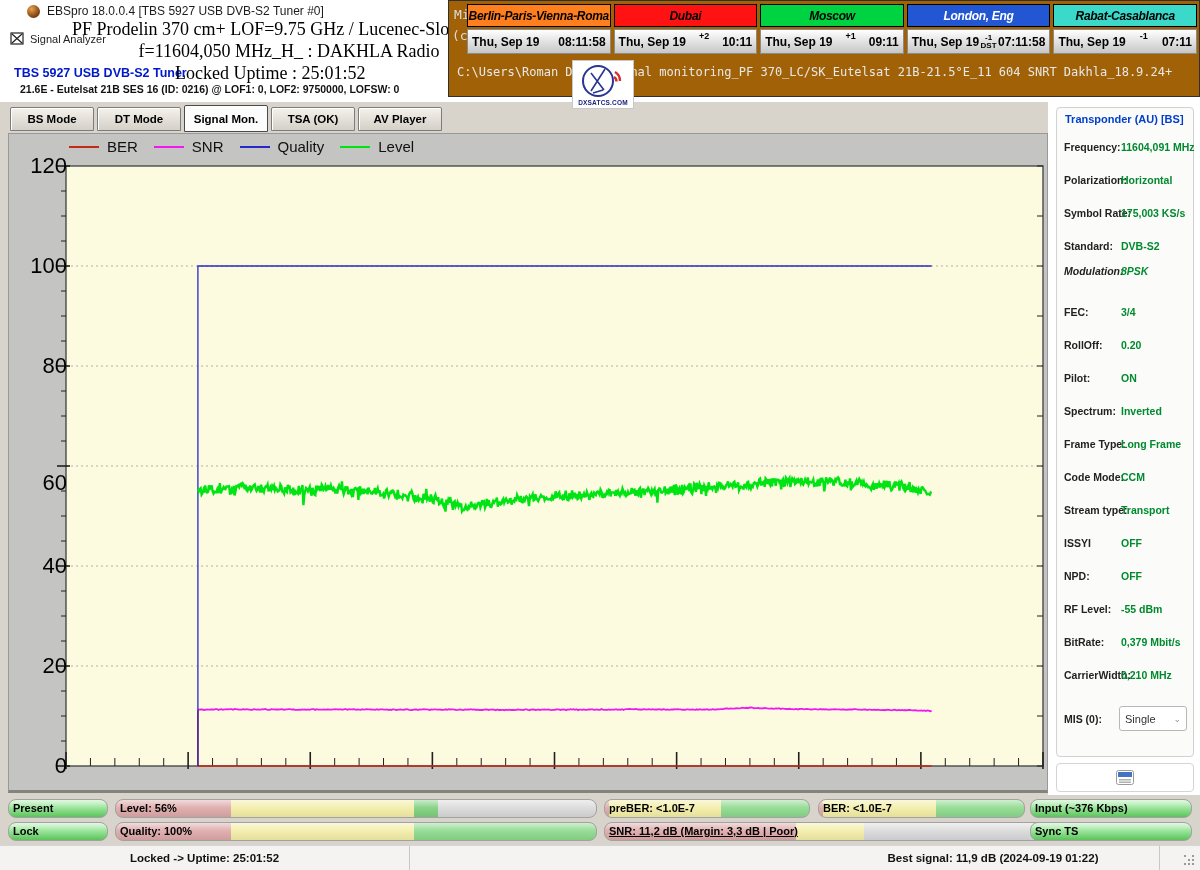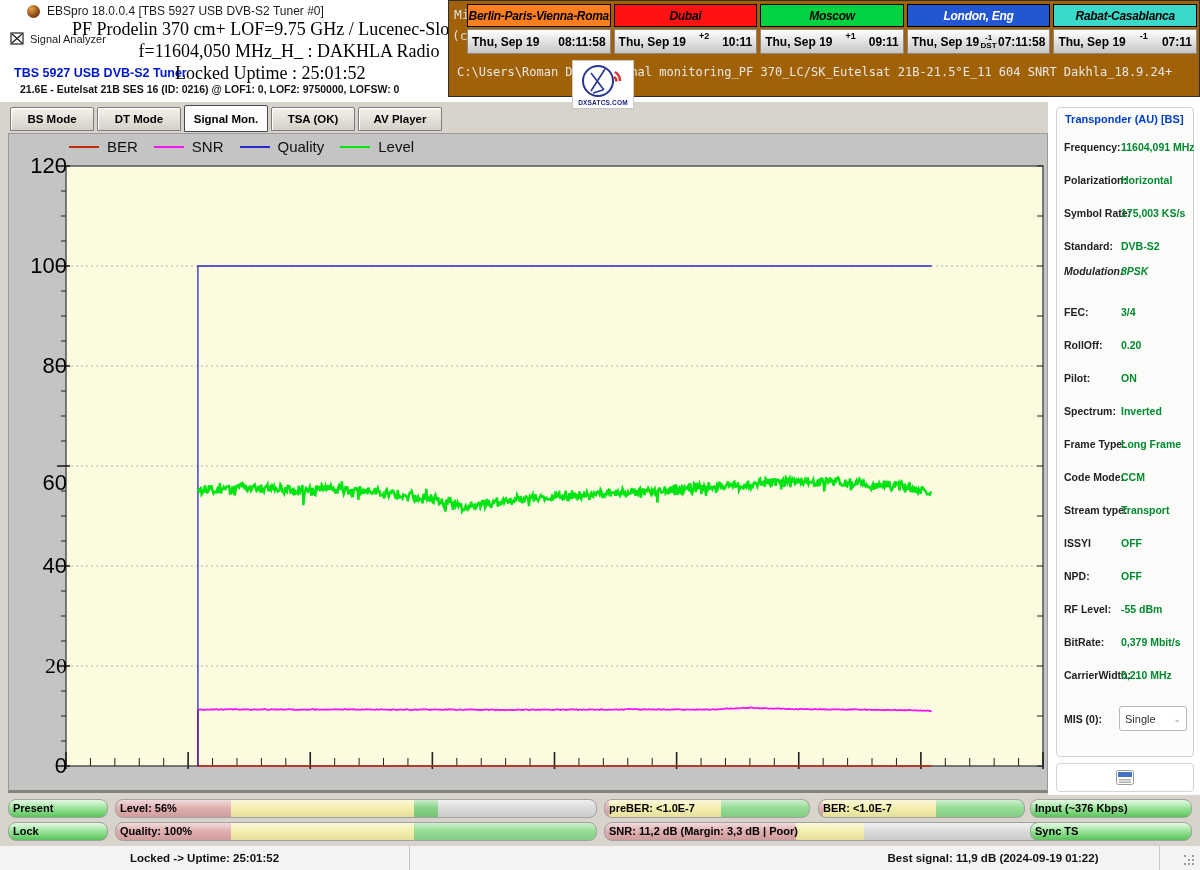--- a/index.html
+++ b/index.html
@@ -308,21 +308,21 @@
           <path d="M131.9 543.5L133.4 543.6L134.8 543.3L136.3 543.5L137.8 544.0L139.2 543.8L140.7 543.4L142.2 543.7L143.6 543.6L145.1 543.4L146.6 543.5L148.0 543.7L149.5 543.2L151.0 543.1L152.4 544.0L153.9 543.4L155.4 543.2L156.8 543.9L158.3 543.4L159.8 543.4L161.2 543.1L162.7 543.3L164.2 543.1L165.6 543.2L167.1 543.7L168.6 543.0L170.0 543.1L171.5 543.3L173.0 543.6L174.5 543.6L175.9 543.5L177.4 543.2L178.9 543.6L180.3 543.2L181.8 543.4L183.3 543.6L184.7 543.9L186.2 543.8L187.7 543.2L189.1 543.4L190.6 543.6L192.1 543.5L193.5 543.7L195.0 543.7L196.5 543.1L197.9 543.4L199.4 543.0L200.9 543.6L202.3 543.9L203.8 543.8L205.3 543.1L206.7 543.3L208.2 543.3L209.7 543.5L211.1 543.5L212.6 543.5L214.1 543.4L215.5 543.2L217.0 543.5L218.5 543.9L219.9 543.4L221.4 543.3L222.9 543.2L224.3 543.2L225.8 543.6L227.3 543.3L228.7 543.8L230.2 543.8L231.7 543.8L233.1 543.7L234.6 543.9L236.1 543.4L237.6 543.7L239.0 543.5L240.5 543.8L242.0 543.4L243.4 543.8L244.9 543.3L246.4 543.2L247.8 543.1L249.3 543.9L250.8 543.2L252.2 543.6L253.7 543.6L255.2 543.6L256.6 543.7L258.1 543.5L259.6 543.6L261.0 543.4L262.5 543.5L264.0 543.6L265.4 543.6L266.9 543.3L268.4 543.4L269.8 543.2L271.3 543.3L272.8 543.5L274.2 543.1L275.7 543.6L277.2 543.7L278.6 543.2L280.1 543.1L281.6 543.8L283.0 543.2L284.5 543.4L286.0 543.4L287.4 543.2L288.9 543.4L290.4 543.9L291.8 543.4L293.3 543.7L294.8 543.8L296.2 543.2L297.7 543.6L299.2 543.4L300.7 543.1L302.1 543.3L303.6 543.4L305.1 543.5L306.5 543.7L308.0 543.6L309.5 543.8L310.9 543.2L312.4 543.9L313.9 543.4L315.3 543.4L316.8 543.3L318.3 543.7L319.7 543.7L321.2 543.4L322.7 544.0L324.1 543.7L325.6 544.0L327.1 543.1L328.5 543.5L330.0 544.0L331.5 543.9L332.9 543.6L334.4 543.3L335.9 543.6L337.3 543.8L338.8 543.5L340.3 543.1L341.7 543.4L343.2 543.8L344.7 544.1L346.1 544.0L347.6 543.6L349.1 543.5L350.5 543.4L352.0 544.0L353.5 543.5L354.9 543.7L356.4 543.3L357.9 543.1L359.4 543.4L360.8 543.3L362.3 543.6L363.8 544.1L365.2 543.4L366.7 543.7L368.2 543.4L369.6 543.4L371.1 543.6L372.6 543.6L374.0 543.5L375.5 543.8L377.0 543.8L378.4 543.6L379.9 543.3L381.4 543.8L382.8 543.2L384.3 543.5L385.8 543.3L387.2 543.3L388.7 543.7L390.2 544.1L391.6 543.9L393.1 543.6L394.6 543.4L396.0 543.9L397.5 544.1L399.0 543.5L400.4 543.6L401.9 543.3L403.4 543.6L404.8 543.1L406.3 543.6L407.8 543.4L409.2 543.7L410.7 544.0L412.2 543.7L413.6 544.2L415.1 544.0L416.6 544.0L418.0 543.6L419.5 543.5L421.0 543.5L422.5 544.0L423.9 543.7L425.4 543.7L426.9 543.4L428.3 543.8L429.8 544.2L431.3 543.5L432.7 544.0L434.2 544.0L435.7 543.8L437.1 543.8L438.6 544.2L440.1 543.6L441.5 544.0L443.0 543.6L444.5 543.8L445.9 544.0L447.4 543.9L448.9 544.1L450.3 543.8L451.8 543.5L453.3 543.6L454.7 543.8L456.2 543.8L457.7 544.1L459.1 543.3L460.6 543.4L462.1 543.9L463.5 544.2L465.0 543.6L466.5 543.5L467.9 543.5L469.4 544.0L470.9 543.9L472.3 543.4L473.8 544.0L475.3 543.6L476.7 543.6L478.2 543.5L479.7 543.7L481.1 543.6L482.6 543.5L484.1 543.9L485.6 544.1L487.0 543.9L488.5 543.9L490.0 543.5L491.4 543.4L492.9 543.4L494.4 544.0L495.8 543.7L497.3 543.4L498.8 543.7L500.2 544.2L501.7 543.5L503.2 543.6L504.6 543.2L506.1 543.6L507.6 543.2L509.0 543.8L510.5 543.2L512.0 544.2L513.4 543.6L514.9 543.7L516.4 543.9L517.8 543.4L519.3 543.8L520.8 543.9L522.2 543.5L523.7 543.5L525.2 543.3L526.6 543.4L528.1 543.9L529.6 543.6L531.0 543.5L532.5 543.9L534.0 543.8L535.4 543.1L536.9 543.7L538.4 543.8L539.8 543.8L541.3 543.8L542.8 543.4L544.2 543.8L545.7 543.6L547.2 543.6L548.7 543.6L550.1 543.2L551.6 543.8L553.1 543.4L554.5 543.8L556.0 543.2L557.5 544.0L558.9 543.3L560.4 543.2L561.9 543.2L563.3 543.0L564.8 543.2L566.3 543.2L567.7 543.4L569.2 543.0L570.7 543.2L572.1 543.5L573.6 543.4L575.1 543.7L576.5 543.3L578.0 543.2L579.5 543.4L580.9 543.6L582.4 543.2L583.9 543.3L585.3 543.6L586.8 543.2L588.3 543.7L589.7 543.5L591.2 543.5L592.7 543.1L594.1 543.4L595.6 543.7L597.1 543.1L598.5 543.4L600.0 543.9L601.5 543.5L602.9 543.9L604.4 543.7L605.9 543.3L607.4 543.5L608.8 543.1L610.3 543.4L611.8 543.1L613.2 543.3L614.7 543.4L616.2 543.9L617.6 543.7L619.1 543.8L620.6 543.4L622.0 543.4L623.5 543.7L625.0 543.6L626.4 543.5L627.9 543.7L629.4 543.8L630.8 543.3L632.3 543.8L633.8 543.2L635.2 543.6L636.7 543.7L638.2 543.5L639.6 543.5L641.1 543.1L642.6 543.9L644.0 543.6L645.5 543.5L647.0 543.2L648.4 543.6L649.9 543.5L651.4 543.1L652.8 543.4L654.3 543.2L655.8 543.1L657.2 543.2L658.7 542.7L660.2 542.5L661.6 542.5L663.1 542.9L664.6 542.5L666.0 542.7L667.5 542.7L669.0 542.5L670.5 542.2L671.9 542.3L673.4 542.3L674.9 542.1L676.3 541.7L677.8 541.9L679.3 542.1L680.7 541.8L682.2 542.3L683.7 541.5L685.1 541.4L686.6 541.6L688.1 542.3L689.5 542.1L691.0 542.1L692.5 542.0L693.9 542.5L695.4 542.1L696.9 542.6L698.3 542.0L699.8 542.1L701.3 542.4L702.7 542.6L704.2 542.7L705.7 542.5L707.1 542.9L708.6 542.6L710.1 542.5L711.5 542.7L713.0 542.2L714.5 543.0L715.9 542.7L717.4 542.7L718.9 542.8L720.3 543.0L721.8 543.2L723.3 542.8L724.7 543.1L726.2 543.2L727.7 543.3L729.1 543.1L730.6 542.9L732.1 543.6L733.6 543.0L735.0 542.9L736.5 542.9L738.0 543.3L739.4 543.1L740.9 542.9L742.4 543.1L743.8 543.3L745.3 543.5L746.8 543.4L748.2 543.2L749.7 543.1L751.2 543.4L752.6 543.6L754.1 542.9L755.6 543.5L757.0 543.2L758.5 543.5L760.0 543.2L761.4 543.7L762.9 543.6L764.4 543.5L765.8 543.3L767.3 543.4L768.8 543.2L770.2 543.3L771.7 543.3L773.2 543.3L774.6 543.6L776.1 543.5L777.6 543.5L779.0 543.6L780.5 543.8L782.0 543.5L783.4 543.5L784.9 543.5L786.4 543.5L787.8 543.2L789.3 543.2L790.8 543.3L792.2 543.7L793.7 543.7L795.2 543.8L796.7 543.6L798.1 543.5L799.6 543.4L801.1 544.0L802.5 543.6L804.0 543.6L805.5 543.8L806.9 543.8L808.4 543.6L809.9 544.1L811.3 543.7L812.8 543.9L814.3 544.1L815.7 544.1L817.2 543.9L818.7 544.2L820.1 543.8L821.6 543.7L823.1 543.8L824.5 544.2L826.0 544.3L827.5 543.9L828.9 543.6L830.4 544.3L831.9 544.1L833.3 543.9L834.8 544.3L836.3 543.9L837.7 544.3L839.2 544.0L840.7 544.3L842.1 544.0L843.6 544.0L845.1 544.2L846.5 544.3L848.0 544.4L849.5 544.2L850.9 544.6L852.4 544.7L853.9 544.7L855.3 544.5L856.8 544.9L858.3 544.4L859.8 545.0L861.2 544.5L862.7 544.7L864.2 545.2L865.6 544.8" fill="none" stroke="#f018f0" stroke-width="1.8"></path>
           <path d="M131.9 600.0L131.9 100.0L865.6 100.0" fill="none" stroke="#2828c8" stroke-width="1.3"></path>
           <path d="M131.9 322.9L132.8 325.3L133.7 323.2L134.6 322.3L135.6 328.5L136.5 327.0L137.4 323.9L138.3 326.5L139.2 319.4L140.1 324.8L141.1 326.5L142.0 326.0L142.9 319.3L143.8 322.9L144.7 322.2L145.7 319.4L146.6 325.5L147.5 327.5L148.4 325.7L149.3 326.2L150.2 326.3L151.2 323.5L152.1 327.1L153.0 322.9L153.9 317.2L154.8 327.5L155.7 324.7L156.7 322.7L157.6 321.1L158.5 323.0L159.4 323.1L160.3 320.6L161.2 320.4L162.2 320.6L163.1 320.2L164.0 327.6L164.9 327.4L165.8 323.4L166.7 325.2L167.7 319.9L168.6 329.4L169.5 325.4L170.4 320.0L171.3 320.3L172.2 319.3L173.2 321.2L174.1 318.5L175.0 317.7L175.9 319.7L176.8 317.5L177.8 319.0L178.7 323.2L179.6 318.7L180.5 324.1L181.4 325.0L182.3 320.8L183.3 324.4L184.2 319.4L185.1 324.7L186.0 323.3L186.9 320.5L187.8 319.4L188.8 318.5L189.7 322.8L190.6 325.0L191.5 323.8L192.4 319.9L193.3 323.5L194.3 326.3L195.2 318.7L196.1 326.3L197.0 323.9L197.9 325.9L198.8 321.8L199.8 320.3L200.7 320.9L201.6 318.6L202.5 324.5L203.4 324.4L204.4 321.2L205.3 323.7L206.2 320.1L207.1 322.0L208.0 319.7L208.9 324.3L209.9 321.9L210.8 323.2L211.7 325.6L212.6 325.1L213.5 324.1L214.4 318.4L215.4 320.1L216.3 325.6L217.2 326.0L218.1 327.7L219.0 321.3L219.9 325.1L220.9 326.1L221.8 319.0L222.7 321.6L223.6 320.9L224.5 326.2L225.4 324.9L226.4 326.5L227.3 321.6L228.2 329.4L229.1 323.7L230.0 327.2L230.9 326.5L231.9 327.6L232.8 320.0L233.7 328.3L234.6 323.8L235.5 322.8L236.5 319.1L237.4 339.2L238.3 328.8L239.2 324.9L240.1 322.0L241.0 322.9L242.0 325.2L242.9 323.0L243.8 320.8L244.7 326.5L245.6 329.6L246.5 321.9L247.5 325.0L248.4 328.5L249.3 329.1L250.2 319.7L251.1 323.2L252.0 321.2L253.0 322.8L253.9 320.0L254.8 325.0L255.7 318.7L256.6 320.3L257.5 324.0L258.5 322.8L259.4 320.0L260.3 324.1L261.2 323.3L262.1 319.0L263.0 322.9L264.0 322.7L264.9 319.4L265.8 323.0L266.7 324.0L267.6 322.0L268.6 323.9L269.5 327.5L270.4 323.0L271.3 327.5L272.2 321.6L273.1 319.2L274.1 321.7L275.0 323.9L275.9 315.3L276.8 324.5L277.7 328.2L278.6 325.5L279.6 320.3L280.5 324.5L281.4 320.4L282.3 328.3L283.2 325.3L284.1 324.7L285.1 327.7L286.0 322.9L286.9 331.0L287.8 324.3L288.7 322.5L289.6 322.1L290.6 323.5L291.5 322.9L292.4 333.8L293.3 322.7L294.2 320.3L295.1 326.9L296.1 325.1L297.0 327.9L297.9 322.8L298.8 326.4L299.7 325.7L300.7 324.3L301.6 328.3L302.5 321.6L303.4 324.5L304.3 325.7L305.2 327.4L306.2 327.6L307.1 325.8L308.0 326.2L308.9 322.0L309.8 328.4L310.7 325.1L311.7 322.3L312.6 327.0L313.5 324.2L314.4 329.6L315.3 329.4L316.2 329.4L317.2 327.9L318.1 332.5L319.0 329.5L319.9 324.5L320.8 323.3L321.7 327.2L322.7 330.7L323.6 327.9L324.5 325.8L325.4 326.5L326.3 324.5L327.2 324.6L328.2 327.8L329.1 330.4L330.0 329.0L330.9 333.6L331.8 323.8L332.8 332.4L333.7 330.1L334.6 331.0L335.5 331.0L336.4 332.5L337.3 328.6L338.3 329.4L339.2 329.2L340.1 330.3L341.0 330.6L341.9 335.3L342.8 329.5L343.8 326.7L344.7 326.9L345.6 325.0L346.5 327.8L347.4 332.9L348.3 334.7L349.3 329.2L350.2 335.9L351.1 332.8L352.0 330.7L352.9 334.2L353.8 332.5L354.8 333.0L355.7 334.1L356.6 337.3L357.5 327.8L358.4 330.5L359.4 333.5L360.3 322.9L361.2 333.3L362.1 331.5L363.0 332.9L363.9 335.5L364.9 328.5L365.8 331.6L366.7 336.6L367.6 337.1L368.5 330.8L369.4 328.8L370.4 333.2L371.3 334.1L372.2 331.2L373.1 338.2L374.0 337.4L374.9 336.8L375.9 332.6L376.8 338.5L377.7 340.5L378.6 336.6L379.5 345.6L380.4 333.6L381.4 338.7L382.3 334.1L383.2 336.8L384.1 331.1L385.0 334.8L385.9 337.3L386.9 343.8L387.8 336.2L388.7 335.3L389.6 340.5L390.5 338.6L391.5 336.2L392.4 340.0L393.3 336.8L394.2 340.9L395.1 337.4L396.0 345.3L397.0 343.8L397.9 344.0L398.8 341.9L399.7 339.7L400.6 343.2L401.5 343.8L402.5 340.4L403.4 341.7L404.3 339.5L405.2 335.7L406.1 340.0L407.0 339.4L408.0 341.6L408.9 339.3L409.8 342.2L410.7 341.0L411.6 337.6L412.5 336.7L413.5 336.9L414.4 341.4L415.3 338.7L416.2 334.2L417.1 337.2L418.0 336.0L419.0 341.9L419.9 339.5L420.8 333.0L421.7 339.9L422.6 334.1L423.6 337.8L424.5 340.8L425.4 340.9L426.3 337.7L427.2 335.1L428.1 336.6L429.1 334.8L430.0 334.7L430.9 331.7L431.8 340.7L432.7 336.7L433.6 336.4L434.6 338.4L435.5 337.8L436.4 334.2L437.3 332.8L438.2 336.9L439.1 334.6L440.1 332.7L441.0 334.6L441.9 336.7L442.8 336.0L443.7 333.2L444.6 333.0L445.6 338.6L446.5 335.7L447.4 334.7L448.3 335.6L449.2 331.2L450.1 335.3L451.1 329.0L452.0 331.3L452.9 332.5L453.8 335.6L454.7 330.0L455.7 336.1L456.6 336.3L457.5 333.4L458.4 336.3L459.3 331.7L460.2 330.4L461.2 331.5L462.1 333.6L463.0 340.2L463.9 330.4L464.8 331.8L465.7 330.4L466.7 328.1L467.6 334.4L468.5 333.8L469.4 328.2L470.3 332.1L471.2 333.6L472.2 335.0L473.1 333.0L474.0 330.9L474.9 329.1L475.8 330.8L476.7 330.4L477.7 330.6L478.6 334.1L479.5 332.4L480.4 331.6L481.3 333.3L482.2 333.5L483.2 333.3L484.1 332.9L485.0 333.8L485.9 330.8L486.8 334.5L487.8 329.0L488.7 332.5L489.6 325.3L490.5 331.0L491.4 330.7L492.3 327.6L493.3 326.3L494.2 331.7L495.1 331.1L496.0 332.5L496.9 328.4L497.8 333.9L498.8 330.0L499.7 324.6L500.6 331.2L501.5 334.1L502.4 334.3L503.3 327.3L504.3 333.2L505.2 330.2L506.1 324.5L507.0 330.9L507.9 329.5L508.8 326.8L509.8 332.5L510.7 328.0L511.6 333.1L512.5 332.4L513.4 325.5L514.4 330.1L515.3 332.6L516.2 329.4L517.1 329.9L518.0 327.5L518.9 330.4L519.9 330.2L520.8 325.8L521.7 328.5L522.6 330.2L523.5 333.9L524.4 328.3L525.4 326.8L526.3 330.3L527.2 330.8L528.1 326.7L529.0 327.8L529.9 329.0L530.9 325.9L531.8 325.5L532.7 326.7L533.6 328.5L534.5 323.6L535.4 325.4L536.4 330.9L537.3 331.1L538.2 328.7L539.1 330.1L540.0 328.4L540.9 325.8L541.9 327.5L542.8 323.6L543.7 324.0L544.6 330.4L545.5 326.3L546.5 326.5L547.4 326.5L548.3 326.3L549.2 329.8L550.1 324.0L551.0 327.2L552.0 325.0L552.9 328.5L553.8 329.9L554.7 326.6L555.6 327.6L556.5 322.6L557.5 325.3L558.4 328.1L559.3 326.6L560.2 330.0L561.1 329.0L562.0 325.8L563.0 328.0L563.9 327.5L564.8 327.3L565.7 321.9L566.6 327.4L567.5 324.0L568.5 323.6L569.4 329.9L570.3 324.2L571.2 328.2L572.1 329.1L573.0 323.2L574.0 322.1L574.9 331.7L575.8 326.2L576.7 323.5L577.6 323.5L578.6 329.1L579.5 324.6L580.4 323.9L581.3 324.8L582.2 322.0L583.1 323.7L584.1 326.3L585.0 328.3L585.9 324.1L586.8 326.9L587.7 324.5L588.6 322.8L589.6 330.4L590.5 324.3L591.4 336.7L592.3 323.8L593.2 322.4L594.1 322.7L595.1 326.4L596.0 326.7L596.9 325.7L597.8 325.4L598.7 320.5L599.6 327.4L600.6 326.0L601.5 322.8L602.4 328.2L603.3 324.3L604.2 327.2L605.1 320.6L606.1 325.3L607.0 325.8L607.9 318.9L608.8 329.1L609.7 318.6L610.7 320.9L611.6 328.8L612.5 323.5L613.4 321.9L614.3 327.0L615.2 327.3L616.2 318.8L617.1 327.4L618.0 325.9L618.9 321.1L619.8 322.8L620.7 323.0L621.7 320.6L622.6 319.3L623.5 325.2L624.4 317.3L625.3 326.3L626.2 327.7L627.2 323.8L628.1 317.6L629.0 318.9L629.9 326.0L630.8 316.8L631.7 322.4L632.7 322.1L633.6 317.7L634.5 320.1L635.4 328.1L636.3 319.0L637.2 325.0L638.2 319.3L639.1 321.3L640.0 329.8L640.9 319.8L641.8 322.3L642.8 316.3L643.7 322.5L644.6 322.3L645.5 321.3L646.4 323.3L647.3 320.8L648.3 320.5L649.2 321.9L650.1 326.8L651.0 319.7L651.9 321.9L652.8 316.7L653.8 316.9L654.7 320.8L655.6 319.1L656.5 322.0L657.4 321.0L658.3 322.9L659.3 321.9L660.2 318.9L661.1 318.3L662.0 315.4L662.9 320.6L663.8 319.9L664.8 318.0L665.7 318.9L666.6 320.9L667.5 316.4L668.4 315.7L669.4 320.9L670.3 320.5L671.2 318.6L672.1 316.4L673.0 324.4L673.9 322.3L674.9 320.6L675.8 321.0L676.7 322.2L677.6 322.6L678.5 317.9L679.4 320.7L680.4 321.7L681.3 316.3L682.2 315.8L683.1 321.6L684.0 320.0L684.9 322.7L685.9 319.8L686.8 320.8L687.7 317.1L688.6 316.4L689.5 317.4L690.4 317.3L691.4 320.7L692.3 318.3L693.2 313.3L694.1 312.5L695.0 318.5L695.9 318.5L696.9 316.3L697.8 315.6L698.7 320.9L699.6 312.5L700.5 313.7L701.5 317.9L702.4 313.1L703.3 317.5L704.2 319.1L705.1 312.6L706.0 320.3L707.0 312.3L707.9 316.6L708.8 312.5L709.7 319.9L710.6 313.6L711.5 313.6L712.5 313.8L713.4 316.4L714.3 315.5L715.2 323.3L716.1 315.1L717.0 313.3L718.0 319.8L718.9 319.4L719.8 311.5L720.7 312.8L721.6 316.6L722.5 313.7L723.5 312.0L724.4 321.1L725.3 316.1L726.2 312.7L727.1 314.6L728.0 313.2L729.0 318.0L729.9 317.1L730.8 312.6L731.7 317.1L732.6 313.5L733.6 314.8L734.5 317.1L735.4 312.0L736.3 317.5L737.2 318.6L738.1 316.5L739.1 313.5L740.0 316.1L740.9 316.8L741.8 311.5L742.7 318.1L743.6 316.1L744.6 315.8L745.5 316.6L746.4 316.0L747.3 313.8L748.2 319.9L749.1 319.6L750.1 317.9L751.0 320.3L751.9 313.5L752.8 319.1L753.7 319.0L754.6 311.9L755.6 314.8L756.5 313.5L757.4 316.6L758.3 325.4L759.2 318.0L760.1 311.5L761.1 314.1L762.0 316.6L762.9 315.2L763.8 311.6L764.7 315.1L765.7 313.7L766.6 314.6L767.5 319.6L768.4 316.9L769.3 313.5L770.2 315.0L771.2 312.2L772.1 311.4L773.0 312.9L773.9 317.8L774.8 317.5L775.7 319.4L776.7 319.7L777.6 318.6L778.5 319.2L779.4 313.8L780.3 319.3L781.2 320.3L782.2 315.6L783.1 318.9L784.0 312.4L784.9 324.3L785.8 315.4L786.7 320.9L787.7 319.6L788.6 319.1L789.5 316.6L790.4 314.6L791.3 318.9L792.2 315.4L793.2 312.9L794.1 314.7L795.0 317.8L795.9 315.6L796.8 318.5L797.8 315.7L798.7 319.6L799.6 320.5L800.5 318.3L801.4 319.4L802.3 321.3L803.3 321.0L804.2 322.0L805.1 323.6L806.0 320.0L806.9 318.0L807.8 323.9L808.8 317.5L809.7 320.2L810.6 322.7L811.5 317.1L812.4 321.5L813.3 317.2L814.3 319.9L815.2 318.4L816.1 318.6L817.0 322.4L817.9 314.6L818.8 320.9L819.8 318.6L820.7 314.8L821.6 321.3L822.5 318.1L823.4 315.3L824.3 321.3L825.3 324.5L826.2 323.5L827.1 320.5L828.0 318.2L828.9 321.5L829.9 315.5L830.8 318.4L831.7 318.8L832.6 317.0L833.5 324.7L834.4 316.5L835.4 315.4L836.3 318.1L837.2 322.0L838.1 323.6L839.0 317.8L839.9 324.0L840.9 322.4L841.8 320.5L842.7 323.8L843.6 316.0L844.5 325.1L845.4 325.1L846.4 322.2L847.3 326.4L848.2 321.4L849.1 321.9L850.0 326.8L850.9 323.6L851.9 326.6L852.8 323.1L853.7 325.4L854.6 327.8L855.5 321.7L856.5 321.3L857.4 322.5L858.3 324.1L859.2 324.6L860.1 326.5L861.0 328.2L862.0 327.8L862.9 328.3L863.8 328.8L864.7 326.4L865.6 325.9" fill="none" stroke="#00e414" stroke-width="2.4"></path>
         </svg>
     </div>
   <div class="ylabel" style="top: 19px; left: 12px; position: absolute;">120</div>
       <div class="ylabel" style="top: 119px; left: 12px; position: absolute;">100</div>
       <div class="ylabel" style="top: 219px; left: 12px; position: absolute;">80</div>
       <div class="ylabel" style="top: 319px; left: 12px; position: absolute; margin-top: 17px;">60</div>
       <div class="ylabel" style="top: 419px; left: 12px; position: absolute;">40</div>
-      <div class="ylabel" style="top: 519px; left: 12px; position: absolute; font-family: Liberation Serif, serif;">20</div>
+      <div class="ylabel" style="top: 519px; left: 12px; position: absolute;">20</div>
       <div class="ylabel" style="top: 619px; left: 12px; position: absolute;">0</div>
     </div>
 
   <div class="rightcol"></div>
 
   <div class="tp-panel">
     <div class="tp-title">Transponder (AU) [BS]</div>
 
     <div class="mis-row">
       <span class="mis-label">MIS (0):</span>
@@ -415,21 +415,21 @@
   <div id="monrow1">
       <div class="mon" style="left: 8px; top: 799px; width: 100px; background-image: linear-gradient(rgba(255, 255, 255, 0.6), rgba(255, 255, 255, 0.12) 45%, rgba(0, 0, 0, 0.06)), linear-gradient(rgb(181, 239, 181), rgb(95, 208, 95));">Present</div>
       <div class="mon" style="left: 115px; top: 799px; width: 482px; background-image: linear-gradient(rgba(255, 255, 255, 0.6), rgba(255, 255, 255, 0.12) 45%, rgba(0, 0, 0, 0.06)), linear-gradient(to right, rgb(220, 166, 166) 0%, rgb(220, 166, 166) 24%, rgb(242, 237, 164) 24%, rgb(242, 237, 164) 62%, rgb(123, 206, 123) 62%, rgb(123, 206, 123) 67%, rgb(216, 216, 216) 67%, rgb(216, 216, 216) 100%);">Level: 56%</div>
       <div class="mon" style="left: 604px; top: 799px; width: 206px; background-image: linear-gradient(rgba(255, 255, 255, 0.6), rgba(255, 255, 255, 0.12) 45%, rgba(0, 0, 0, 0.06)), linear-gradient(to right, rgb(220, 166, 166) 0%, rgb(220, 166, 166) 2%, rgb(242, 237, 164) 2%, rgb(242, 237, 164) 57%, rgb(138, 216, 138) 57%, rgb(138, 216, 138) 100%);">preBER: &lt;1.0E-7</div>
       <div class="mon" style="left: 818px; top: 799px; width: 207px; background-image: linear-gradient(rgba(255, 255, 255, 0.6), rgba(255, 255, 255, 0.12) 45%, rgba(0, 0, 0, 0.06)), linear-gradient(to right, rgb(220, 166, 166) 0%, rgb(220, 166, 166) 2%, rgb(242, 237, 164) 2%, rgb(242, 237, 164) 57%, rgb(138, 216, 138) 57%, rgb(138, 216, 138) 100%);">BER: &lt;1.0E-7</div>
       <div class="mon" style="left: 1030px; top: 799px; width: 162px; background-image: linear-gradient(rgba(255, 255, 255, 0.6), rgba(255, 255, 255, 0.12) 45%, rgba(0, 0, 0, 0.06)), linear-gradient(rgb(181, 239, 181), rgb(95, 208, 95));">Input (~376 Kbps)</div>
     </div>
   <div id="monrow2">
       <div class="mon" style="left: 8px; top: 822px; width: 100px; background-image: linear-gradient(rgba(255, 255, 255, 0.6), rgba(255, 255, 255, 0.12) 45%, rgba(0, 0, 0, 0.06)), linear-gradient(rgb(181, 239, 181), rgb(95, 208, 95));">Lock</div>
       <div class="mon" style="left: 115px; top: 822px; width: 482px; background-image: linear-gradient(rgba(255, 255, 255, 0.6), rgba(255, 255, 255, 0.12) 45%, rgba(0, 0, 0, 0.06)), linear-gradient(to right, rgb(220, 166, 166) 0%, rgb(220, 166, 166) 24%, rgb(242, 237, 164) 24%, rgb(242, 237, 164) 62%, rgb(138, 216, 138) 62%, rgb(138, 216, 138) 100%);">Quality: 100%</div>
-      <div class="mon" style="left: 604px; top: 822px; width: 456px; background-image: linear-gradient(rgba(255, 255, 255, 0.6), rgba(255, 255, 255, 0.12) 45%, rgba(0, 0, 0, 0.06)), linear-gradient(to right, rgb(220, 166, 166) 0%, rgb(220, 166, 166) 42%, rgb(242, 237, 164) 42%, rgb(242, 237, 164) 57%, rgb(216, 216, 216) 57%, rgb(216, 216, 216) 100%);">SNR: 11,2 dB (Margin: 3,3 dB | Poor)</div>
+      <div class="mon" style="left: 604px; top: 822px; width: 456px; background-image: linear-gradient(rgba(255, 255, 255, 0.6), rgba(255, 255, 255, 0.12) 45%, rgba(0, 0, 0, 0.06)), linear-gradient(to right, rgb(220, 166, 166) 0%, rgb(220, 166, 166) 42%, rgb(242, 237, 164) 42%, rgb(242, 237, 164) 57%, rgb(216, 216, 216) 57%, rgb(216, 216, 216) 100%); text-decoration: underline;">SNR: 11,2 dB (Margin: 3,3 dB | Poor)</div>
       <div class="mon" style="left: 1030px; top: 822px; width: 162px; background-image: linear-gradient(rgba(255, 255, 255, 0.6), rgba(255, 255, 255, 0.12) 45%, rgba(0, 0, 0, 0.06)), linear-gradient(rgb(181, 239, 181), rgb(95, 208, 95));">Sync TS</div>
     </div>
 
   <div class="statusbar" id="statusbar">
     <span class="grip">
         <i></i>
       </span>
   <div class="sb-cell" style="left: 0px; width: 410px;">Locked -&gt; Uptime: 25:01:52</div>
       <div class="sb-cell" style="left: 827px; width: 333px;">Best signal: 11,9 dB (2024-09-19 01:22)</div>
     </div>

